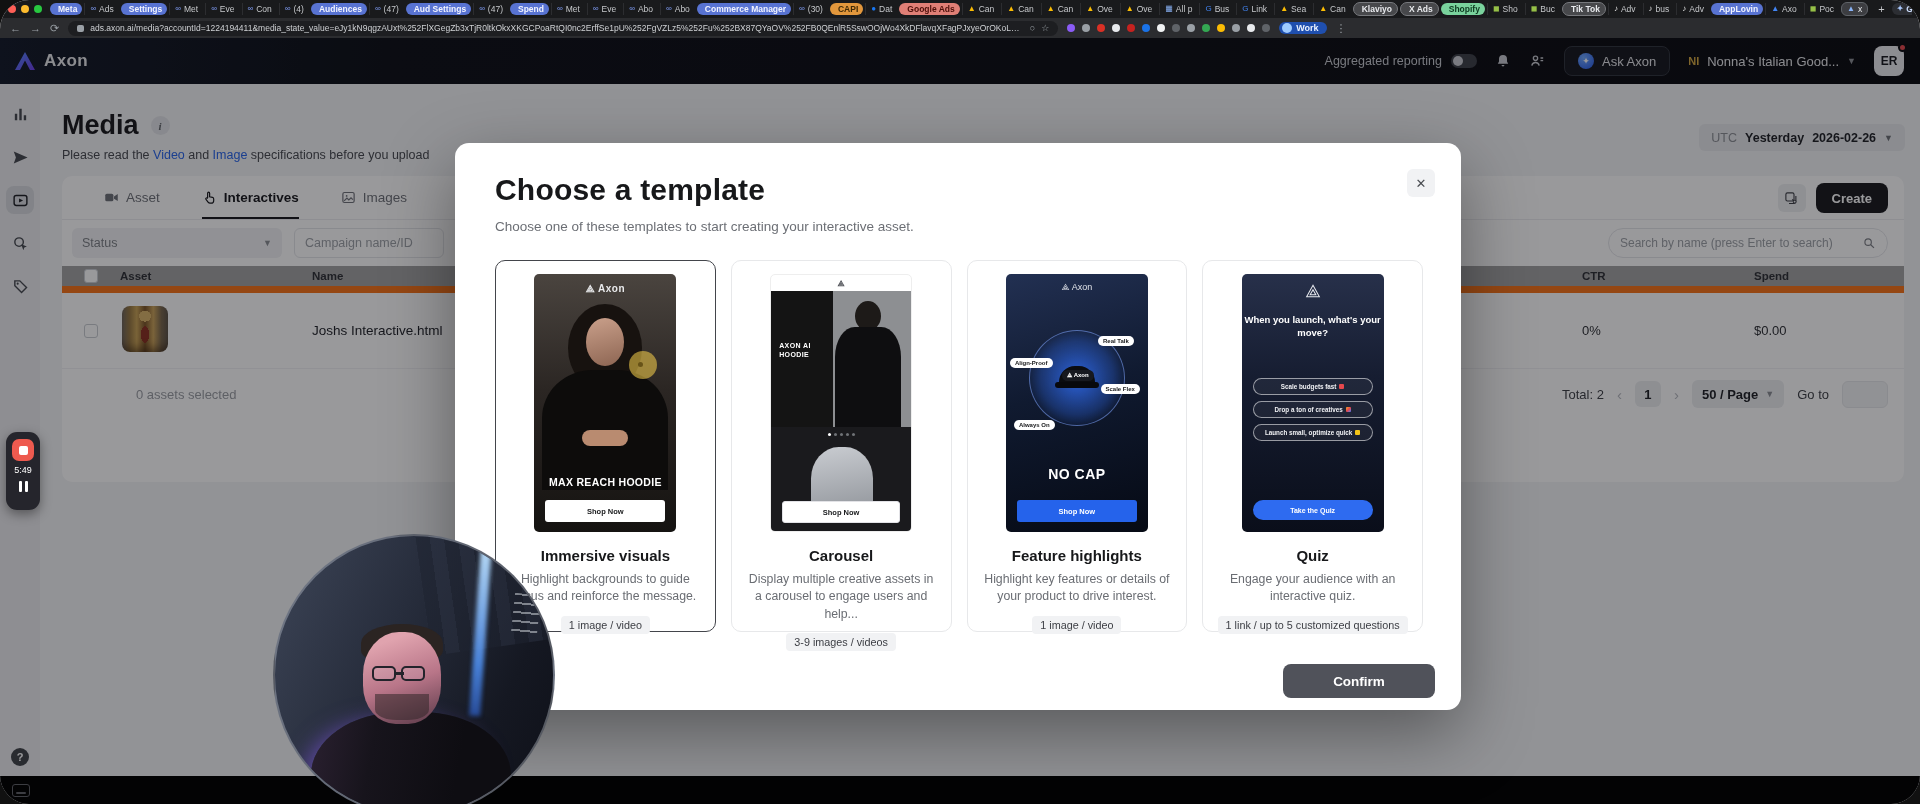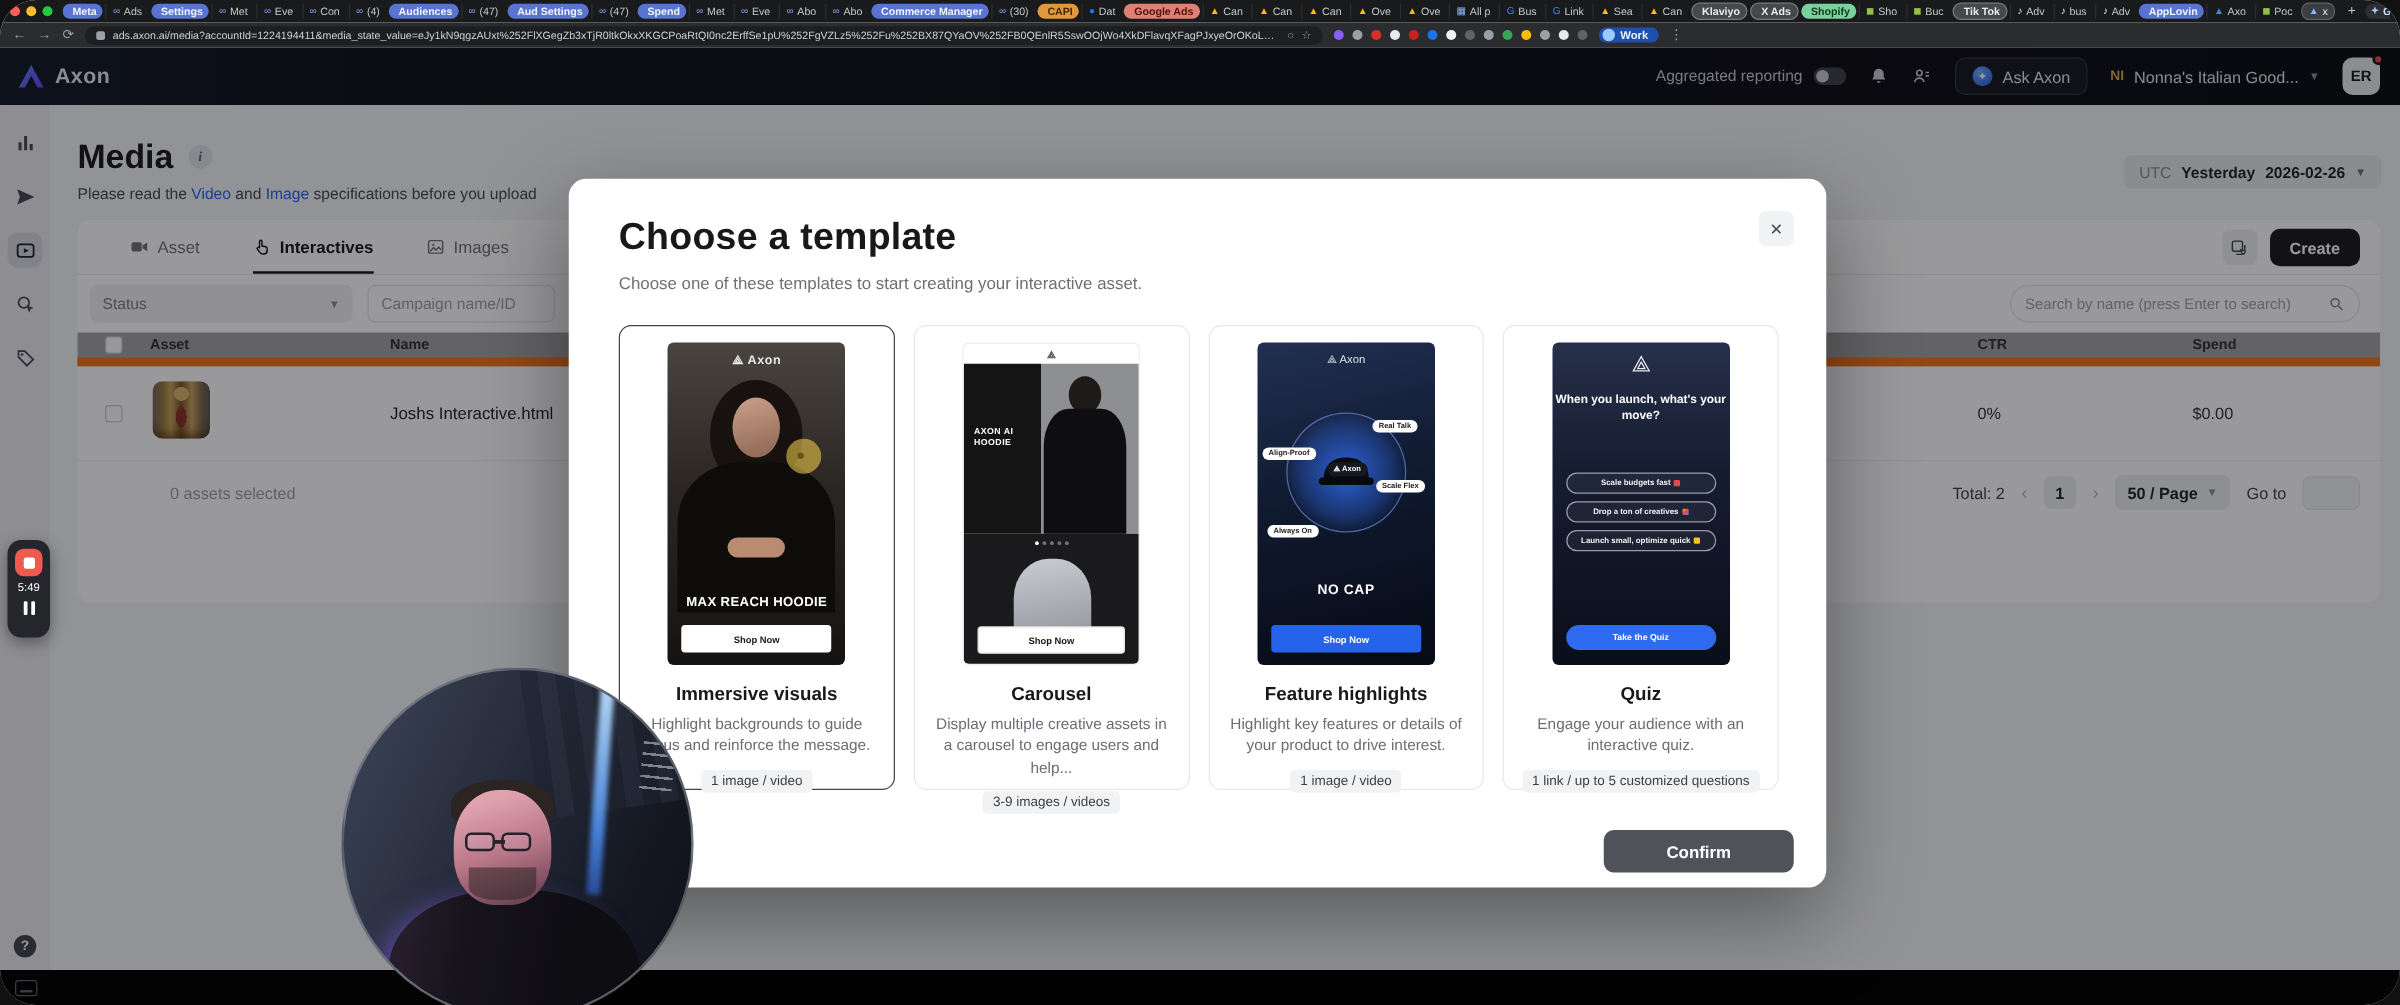--- a/index.html
+++ b/index.html
@@ -162,21 +162,21 @@
   .th3 .tlogo { position:absolute; top:8px; width:100%; text-align:center; color:#dfe2e8; font-size:9px; }
   .th3 .glow { position:absolute; left:23px; top:56px; width:96px; height:96px; border-radius:50%; border:1px solid rgba(130,165,255,.55); background:radial-gradient(circle,#2c62d9 0%,rgba(44,98,217,.35) 55%,transparent 75%); }
   .th3 .cap { position:absolute; left:53px; top:92px; width:36px; height:20px; border-radius:16px 16px 4px 4px; background:#0b0c0f; }
   .th3 .cap::after { content:""; position:absolute; left:-4px; bottom:-2px; width:44px; height:6px; border-radius:3px; background:#08090c; }
   .th3 .fpill { position:absolute; background:#fff; color:#17181a; font-size:6px; font-weight:700; border-radius:7px; padding:2px 5px; }
   .th3 .fp1 { right:14px; top:62px; }
   .th3 .fp2 { left:4px; top:84px; }
   .th3 .fp3 { left:56px; top:96px; background:#17191f; color:#fff; }
   .th3 .fp4 { right:8px; top:110px; }
   .th3 .fp5 { left:8px; top:146px; }
-  .th3 .headline { position:absolute; top:192px; width:100%; text-align:center; color:#fff; font-size:11px; font-weight:800; letter-spacing:.5px; }
+  .th3 .headline { position:absolute; top:192px; width:100%; text-align:center; color:#fff; font-size:14px; font-weight:800; letter-spacing:.5px; }
   .th3 .cta { position:absolute; left:11px; right:11px; top:226px; height:22px; background:#2563eb; border-radius:3px; color:#fff; font-size:7.5px; font-weight:700; display:flex; align-items:center; justify-content:center; }
   
   .th4 { background:linear-gradient(180deg,#27304a 0%,#161d31 40%,#0a0e1a 100%); }
   .th4 .tlogo { position:absolute; top:10px; width:100%; display:flex; justify-content:center; color:#e8eaef; }
   .th4 .headline { position:absolute; top:40px; width:100%; text-align:center; color:#fff; font-size:9.5px; font-weight:800; line-height:1.35; }
   .th4 .qpill { position:absolute; left:11px; right:11px; height:17px; border:1px solid rgba(255,255,255,.55); border-radius:9px; background:rgba(255,255,255,.05); color:#f0f1f4; font-size:6.3px; font-weight:600; display:flex; align-items:center; justify-content:center; gap:3px; }
   .th4 .q1 { top:104px; } .th4 .q2 { top:127px; } .th4 .q3 { top:150px; }
   .qi { width:5px; height:5px; border-radius:1px; display:inline-block; }
   .qi.red { background:#e5484d; } .qi.multi { background:linear-gradient(135deg,#f5a623,#e5484d 50%,#4f7cff); } .qi.yellow { background:#f5c518; }
   .th4 .cta { position:absolute; left:11px; right:11px; bottom:12px; height:20px; background:#2e6bf0; border-radius:10px; color:#fff; font-size:7px; font-weight:700; display:flex; align-items:center; justify-content:center; }

